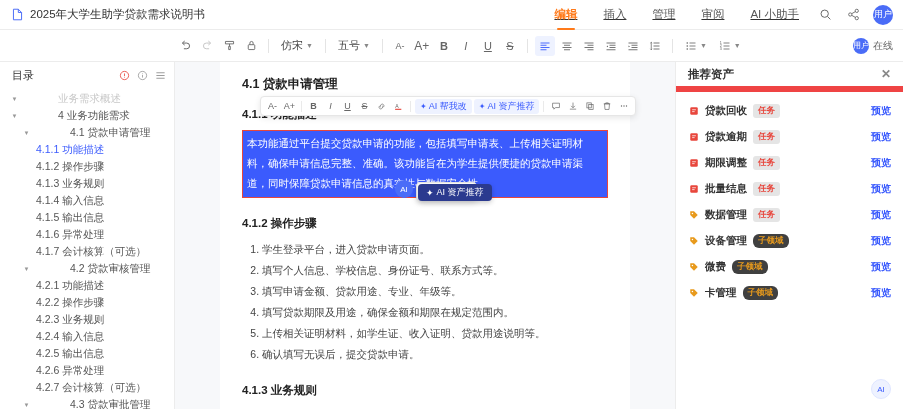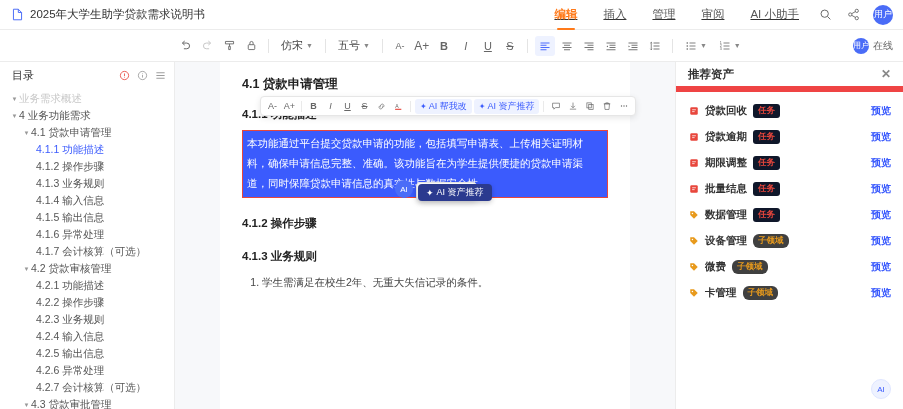--- a/index.html
+++ b/index.html
@@ -82,21 +82,21 @@
     padding:0 8px 0 12px; gap:6px;
     font-size:11px; color:#333;
   }
   .outline-head .sp { margin-left:auto; display:flex; gap:6px; align-items:center; }
   .outline-head .oi { width:12px; height:12px; color:#888; display:flex; align-items:center; justify-content:center; }
   .outline-head .oi.red { color:#e8463c; }
   .outline-list { flex:1; overflow:hidden; padding-top:2px; }
   .ol-item {
     display:flex; align-items:center;
     height:17px; font-size:10.5px; color:#555;
-    white-space:nowrap; cursor:pointer;
+    white-space:nowrap; cursor:pointer;gap:39px;
   }
   .ol-item .caret { width:9px; font-size:6px; color:#999; display:inline-block; text-align:center; flex:0 0 9px;}
   .ol-item.faded { color:#c8c8c8; }
   .ol-item.active { color:#3b5bfd; }
   .lvl1 { padding-left:10px; }
   .lvl2 { padding-left:22px; }
   .lvl3 { padding-left:36px; }
 
   
   .canvas { flex:1; background:#f7f8fa; overflow:hidden; display:flex; justify-content:center; }
@@ -175,21 +175,21 @@
   .rp-list { flex:1; padding:6px 0; overflow:hidden;font-weight:bold; }
   .rp-row {
     display:flex; align-items:center; height:26px;
     padding:0 12px; gap:6px; font-size:10.5px; color:#333;
   }
   .rp-ico { width:11px; height:11px; flex:0 0 11px; display:flex; align-items:center; justify-content:center; }
   .rp-name { white-space:nowrap; }
   .tag {
     font-size:8.5px; padding:1px 5px; border-radius:3px; white-space:nowrap;
   }
-  .tag-task { background:#0f172a; color:#e8463c; }
+  .tag-task { background:#e5e5e5; color:#e8463c; }
   .tag-domain { background:#404040; color:#e89a1c;border-radius:6px; }
   .rp-preview { margin-left:auto; color:#3b5bfd; font-size:10px; cursor:pointer; }
   .fab {
     position:absolute; right:12px; bottom:10px;
     width:20px; height:20px; border-radius:50%;
     background:#eef2ff; color:#3b5bfd; font-size:8px;
     display:flex; align-items:center; justify-content:center;
     border:1px solid #dfe6ff; cursor:pointer;
   }
 </style>
@@ -502,20 +502,28 @@
         <div class="para selected-para">本功能通过平台提交贷款申请的功能，包括填写申请表、上传相关证明材料，确保申请信息完整、准确。该功能旨在为学生提供便捷的贷款申请渠道，同时保障贷款申请信息的真实性与数据安全性。</div>
 
         <div class="copied-tip">已复制内容</div>
         <div class="ai-badge-float">AI</div>
         <div class="ai-bubble">
           <span>✦</span>
           <span>AI 资产推荐</span>
         </div>
 
         <div class="h3 h3-gap">4.1.2 操作步骤</div>
+        <ol class="ol-list">
+          <li>学生登录平台，进入贷款申请页面。</li>
+          <li>填写个人信息、学校信息、身份证号、联系方式等。</li>
+          <li>填写申请金额、贷款用途、专业、年级等。</li>
+          <li>填写贷款期限及用途，确保金额和期限在规定范围内。</li>
+          <li>上传相关证明材料，如学生证、收入证明、贷款用途说明等。</li>
+          <li>确认填写无误后，提交贷款申请。</li>
+        </ol>
 
         <div class="h3 h3-gap">4.1.3 业务规则</div>
         <ol class="ol-list">
           <li>学生需满足在校生2年、无重大失信记录的条件。</li>
 
         </ol>
 
       </div>
     </div>
 

